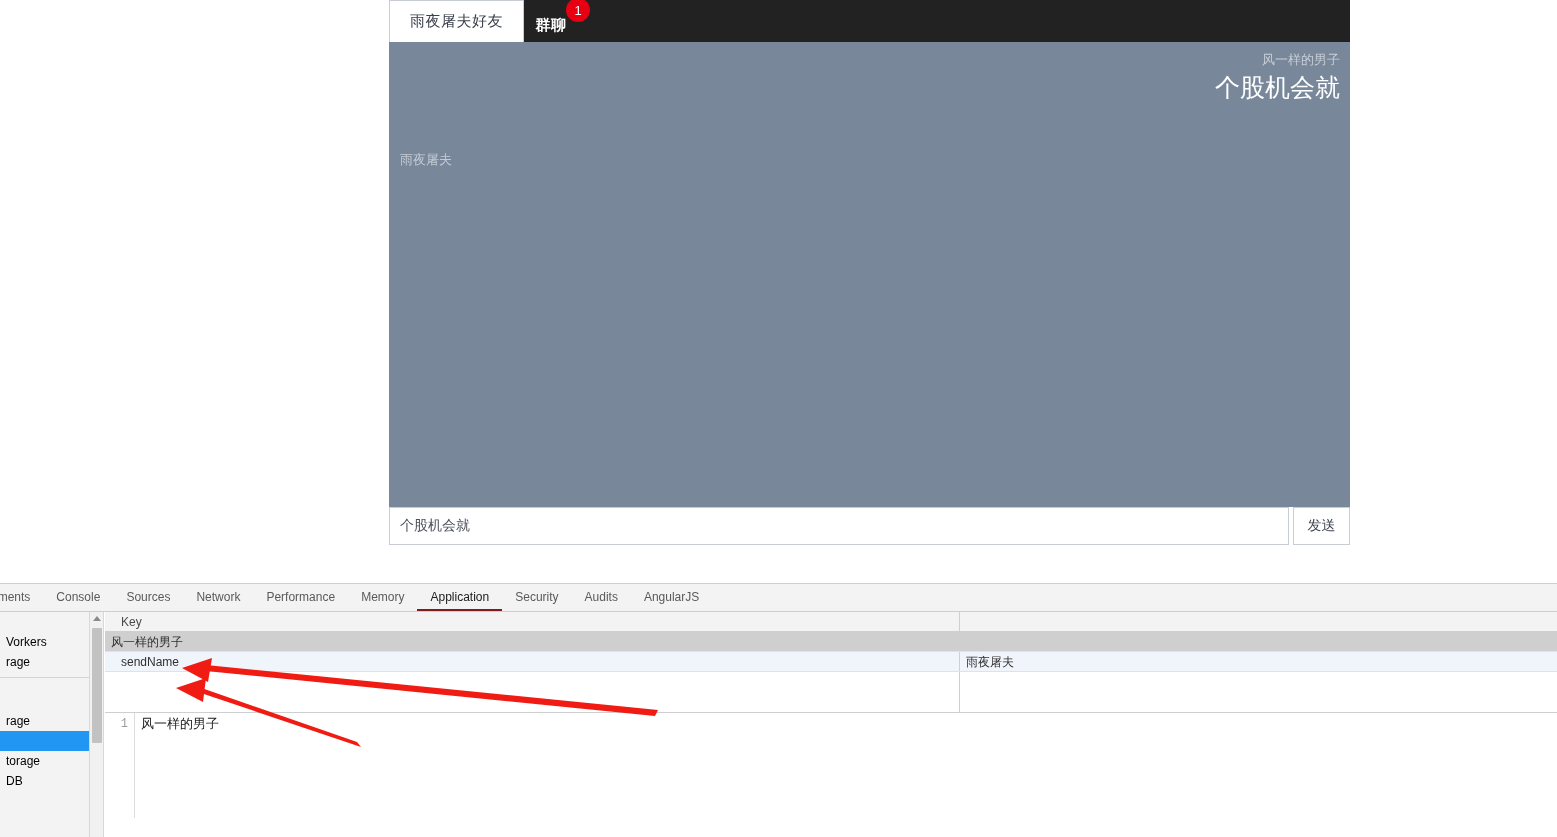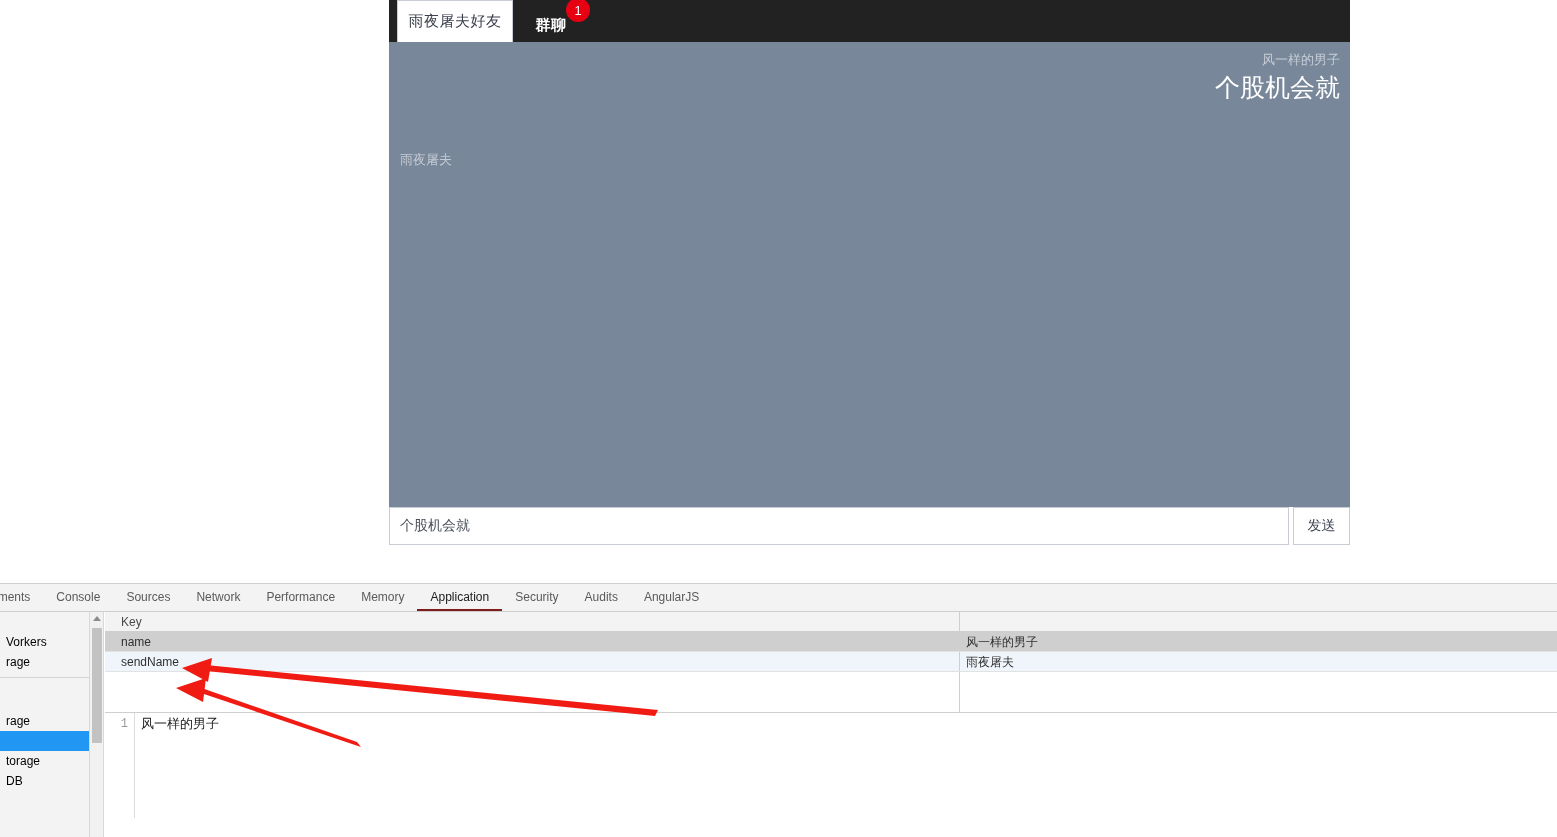--- a/index.html
+++ b/index.html
@@ -20,21 +20,21 @@
     width: 961px; height: 42px;
     background: #222222;
   }
   .tab {
     position: absolute; top: 0; height: 50px;
     display: flex; align-items: center; justify-content: center;
     font-size: 15px; letter-spacing: 0.5px;
     cursor: default;
   }
   .tab-active {
-    left: 8px; width: 116px; height: 42px;
+    left: 0; width: 135px; height: 42px;
     background: #ffffff;
     color: #3a3f4b;
     border: 1px solid #c8ccd4;
     border-bottom: none;
   }
   .tab-inactive {
     left: 125px; width: 74px;
     background: transparent;
     color: #ffffff;
     font-weight: bold;
@@ -381,21 +381,20 @@
       </div>
 
       <div class="dt-main">
 
 
         <div class="dt-table">
           <div class="dt-row dt-head">
             <div class="cell-key">Key</div>
           </div>
           <div class="dt-row sel">
-            <div class="cell-key">name</div>
             <div class="cell-val">风一样的男子</div>
           </div>
           <div class="dt-row alt">
             <div class="cell-key">sendName</div>
             <div class="cell-val">雨夜屠夫</div>
           </div>
           <div class="dt-blank">
             <div class="cell-key"></div>
             <div class="cell-val"></div>
           </div>

